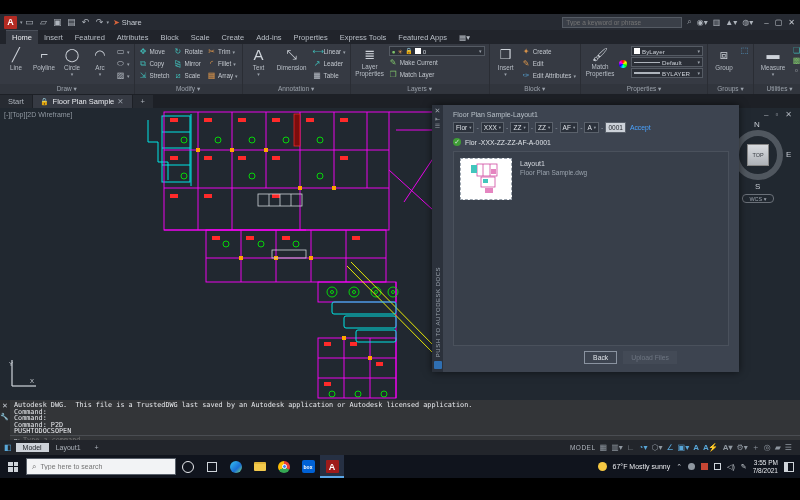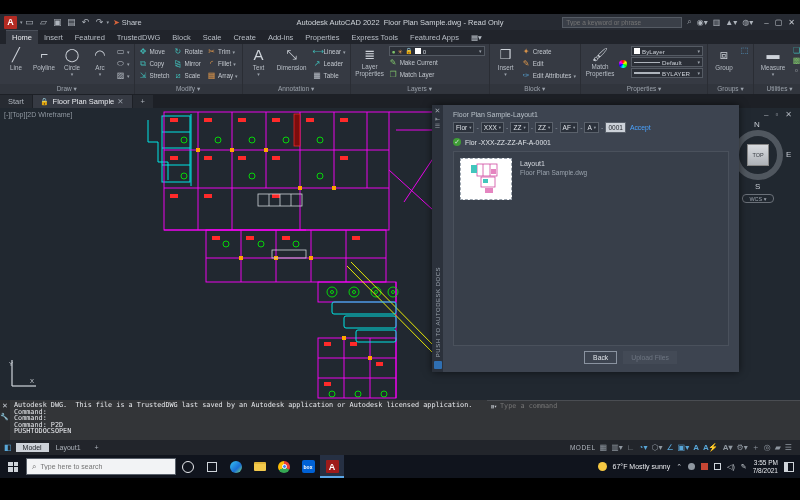--- a/index.html
+++ b/index.html
@@ -93,21 +93,21 @@
   .item-title { color:#d6dae0; font-size:7px; }
   .item-sub { color:#9aa3ad; font-size:6.5px; }
   #pal-btns { height:22px; display:flex; justify-content:flex-end; align-items:center; gap:6px; padding-right:52px; }
   .pbtn { height:13px; padding:0 8px; font-size:6.8px; display:flex; align-items:center; }
   .pbtn.back { border:1px solid #8a93a0; color:#dfe3e8; background:#3d4450; }
   .pbtn.disabled { background:#434a56; color:#6e7682; }
 
   
   #cli { left:0; top:400px; width:800px; height:40px; background:#333538; display:flex; }
   #cli-strip { width:10px; background:#2a2c2f; color:#c6cbd2; display:flex; flex-direction:column; align-items:center; padding-top:2px; gap:3px; font-size:7px; }
-  #cli-main { flex:1; display:flex; flex-direction:row; font-family:"DejaVu Sans Mono", monospace; }
+  #cli-main { flex:1; display:flex; flex-direction:column; font-family:"DejaVu Sans Mono", monospace; }
   #cli-hist { flex:1; color:#e8eaee; font-size:6.8px; line-height:6.6px; padding:2px 0 0 4px; white-space:pre; }
   #cli-input { height:10px; border-top:1px solid #4a4d52; display:flex; align-items:center; padding-left:4px; gap:3px; }
   #cli-input .caret { color:#c6cbd2; font-size:5px;}
   #cli-input input { background:transparent; border:none; outline:none; color:#9aa1aa; font-size:6.8px; font-family:"DejaVu Sans Mono",monospace; width:300px;}
 
   
   #statusbar { left:0; top:440px; width:800px; height:15px; background:#22252b; display:flex; align-items:center; font-size:7px; color:#aeb4bc; }
   .mtab { padding:1px 7px; }
   .mtab.active { background:#cdd2d9; color:#22262c; }
   #status-icons { margin-left:auto; display:flex; align-items:center; gap:4px; padding-right:8px; }
@@ -144,23 +144,20 @@
     <span class="qat-icon">▱</span>
     <span class="qat-icon">▣</span>
     <span class="qat-icon">▤</span>
     <span class="qat-icon">↶</span>
     <span class="qat-icon">↷</span>
     <span class="caret">▾</span>
     <span class="share-btn">
       <span class="share-glyph">➤</span>
       <span>Share</span>
     </span>
-    <span id="title-text">
-      <span>Autodesk AutoCAD 2022</span>&nbsp;&nbsp;<span>Floor Plan Sample.dwg - Read Only</span>
-    </span>
     <span id="title-right">
       <span class="kw-search">
         <input placeholder="Type a keyword or phrase" style="">
       </span>
       <span class="tb-glyph">⌕</span>
       <span class="tb-glyph">◉▾</span>
       <span class="tb-glyph">▥</span>
       <span class="tb-glyph">▲▾</span>
       <span class="tb-glyph">◍▾</span>
       <span class="win-btns">
@@ -168,21 +165,21 @@
         <span>▢</span>
         <span>✕</span>
       </span>
     </span>
   </div>
 
   <div class="abs" id="tabrow">
     <span class="rtab active">Home</span>
     <span class="rtab">Insert</span>
     <span class="rtab">Featured</span>
-    <span class="rtab">TrustedDWG</span>
+    <span class="rtab">Attributes</span>
     <span class="rtab">Block</span>
     <span class="rtab">Scale</span>
     <span class="rtab">Create</span>
     <span class="rtab">Add-ins</span>
     <span class="rtab">Properties</span>
     <span class="rtab">Express Tools</span>
     <span class="rtab">Featured Apps</span>
     <span class="rtab">▦▾</span>
   </div>
 

